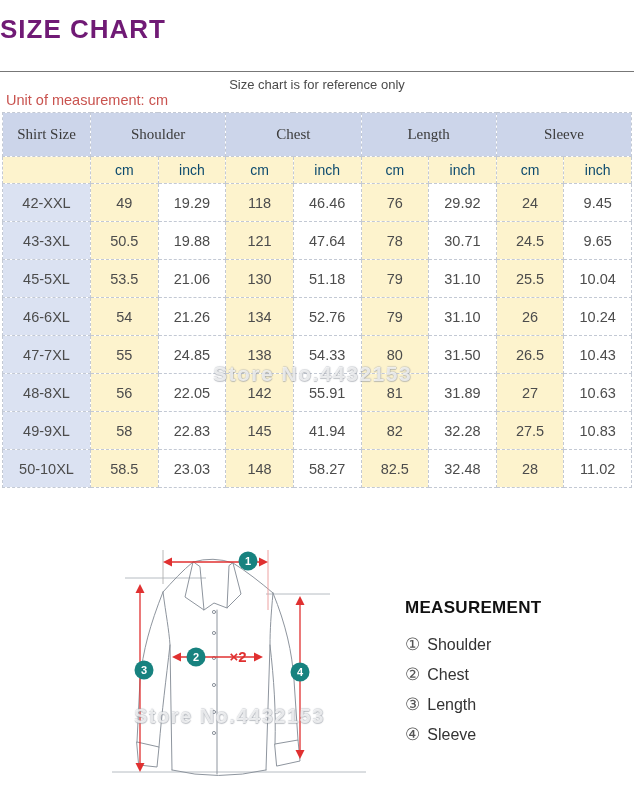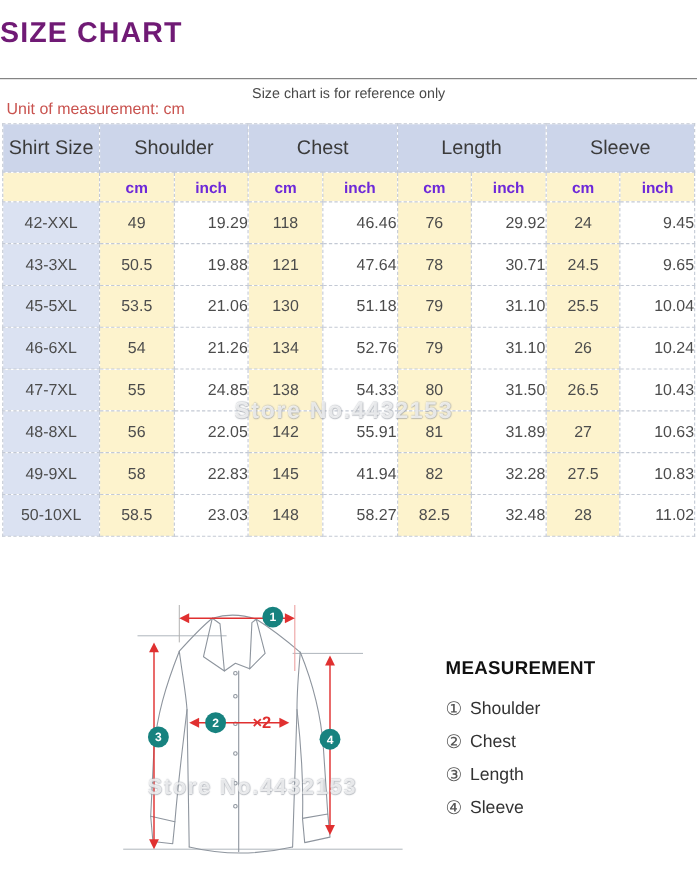--- a/index.html
+++ b/index.html
@@ -12,27 +12,27 @@
   .divider { position:absolute; top:71px; left:0; width:634px; height:1px; background:#777; }
   .subtitle { position:absolute; top:77px; left:0; width:634px; text-align:center;
               font-size:13px; color:#4a4a4a; }
   .unit-note { position:absolute; top:92px; left:6px; font-size:14.5px; color:#c9534f; }
 
   table.size-table { position:absolute; top:112px; left:2px; width:630px;
                      border-collapse:collapse; table-layout:fixed; }
   .size-table th, .size-table td { border:1px dashed #c3c9d4; text-align:center;
                      vertical-align:middle; overflow:hidden; }
   .size-table thead tr.group-row th { height:44px; background:#ccd5ea; font-weight:400;
-                     font-size:18px; color:#3b3b3b; }
-  .size-table thead tr.unit-row th { height:27px; background:#fdf3cd; font-weight:700;
-                     font-size:14px; color:#6d28d9; }
+                     font-size:15px; color:#3b3b3b;font-family:Liberation Serif, serif; }
+  .size-table thead tr.unit-row th { height:27px; background:#fdf3cd; font-weight:400;
+                     font-size:14px; color:#0c4a6e; }
   .size-table tbody td { height:38px; font-size:14.5px; color:#4c4c4c; background:#fff; }
   .size-table tbody td.col-size { background:#dbe2f2; }
   .size-table tbody td.col-cm { background:#fdf3cd; }
-  .size-table tbody td.col-inch { background:#ffffff;text-align:right; }
+  .size-table tbody td.col-inch { background:#ffffff; }
 
   .watermark { position:absolute; font-weight:700; font-size:21px; letter-spacing:1.5px;
                color:rgba(255,255,255,0.72); white-space:nowrap; z-index:6;
                text-shadow: 0 1px 1px rgba(140,145,155,0.55), 0 -1px 1px rgba(160,165,175,0.35),
                             1px 0 1px rgba(150,155,165,0.4); pointer-events:none;margin-top:24px; }
   .wm-table { left:213px; top:338px; }
   .wm-diagram { left:134px; top:681px; font-size:20px; }
 
   svg.diagram { position:absolute; left:90px; top:540px; z-index:2; }
   .shirt-line { fill:none; stroke:#8e959e; stroke-width:1; stroke-linejoin:round; stroke-linecap:round; }

